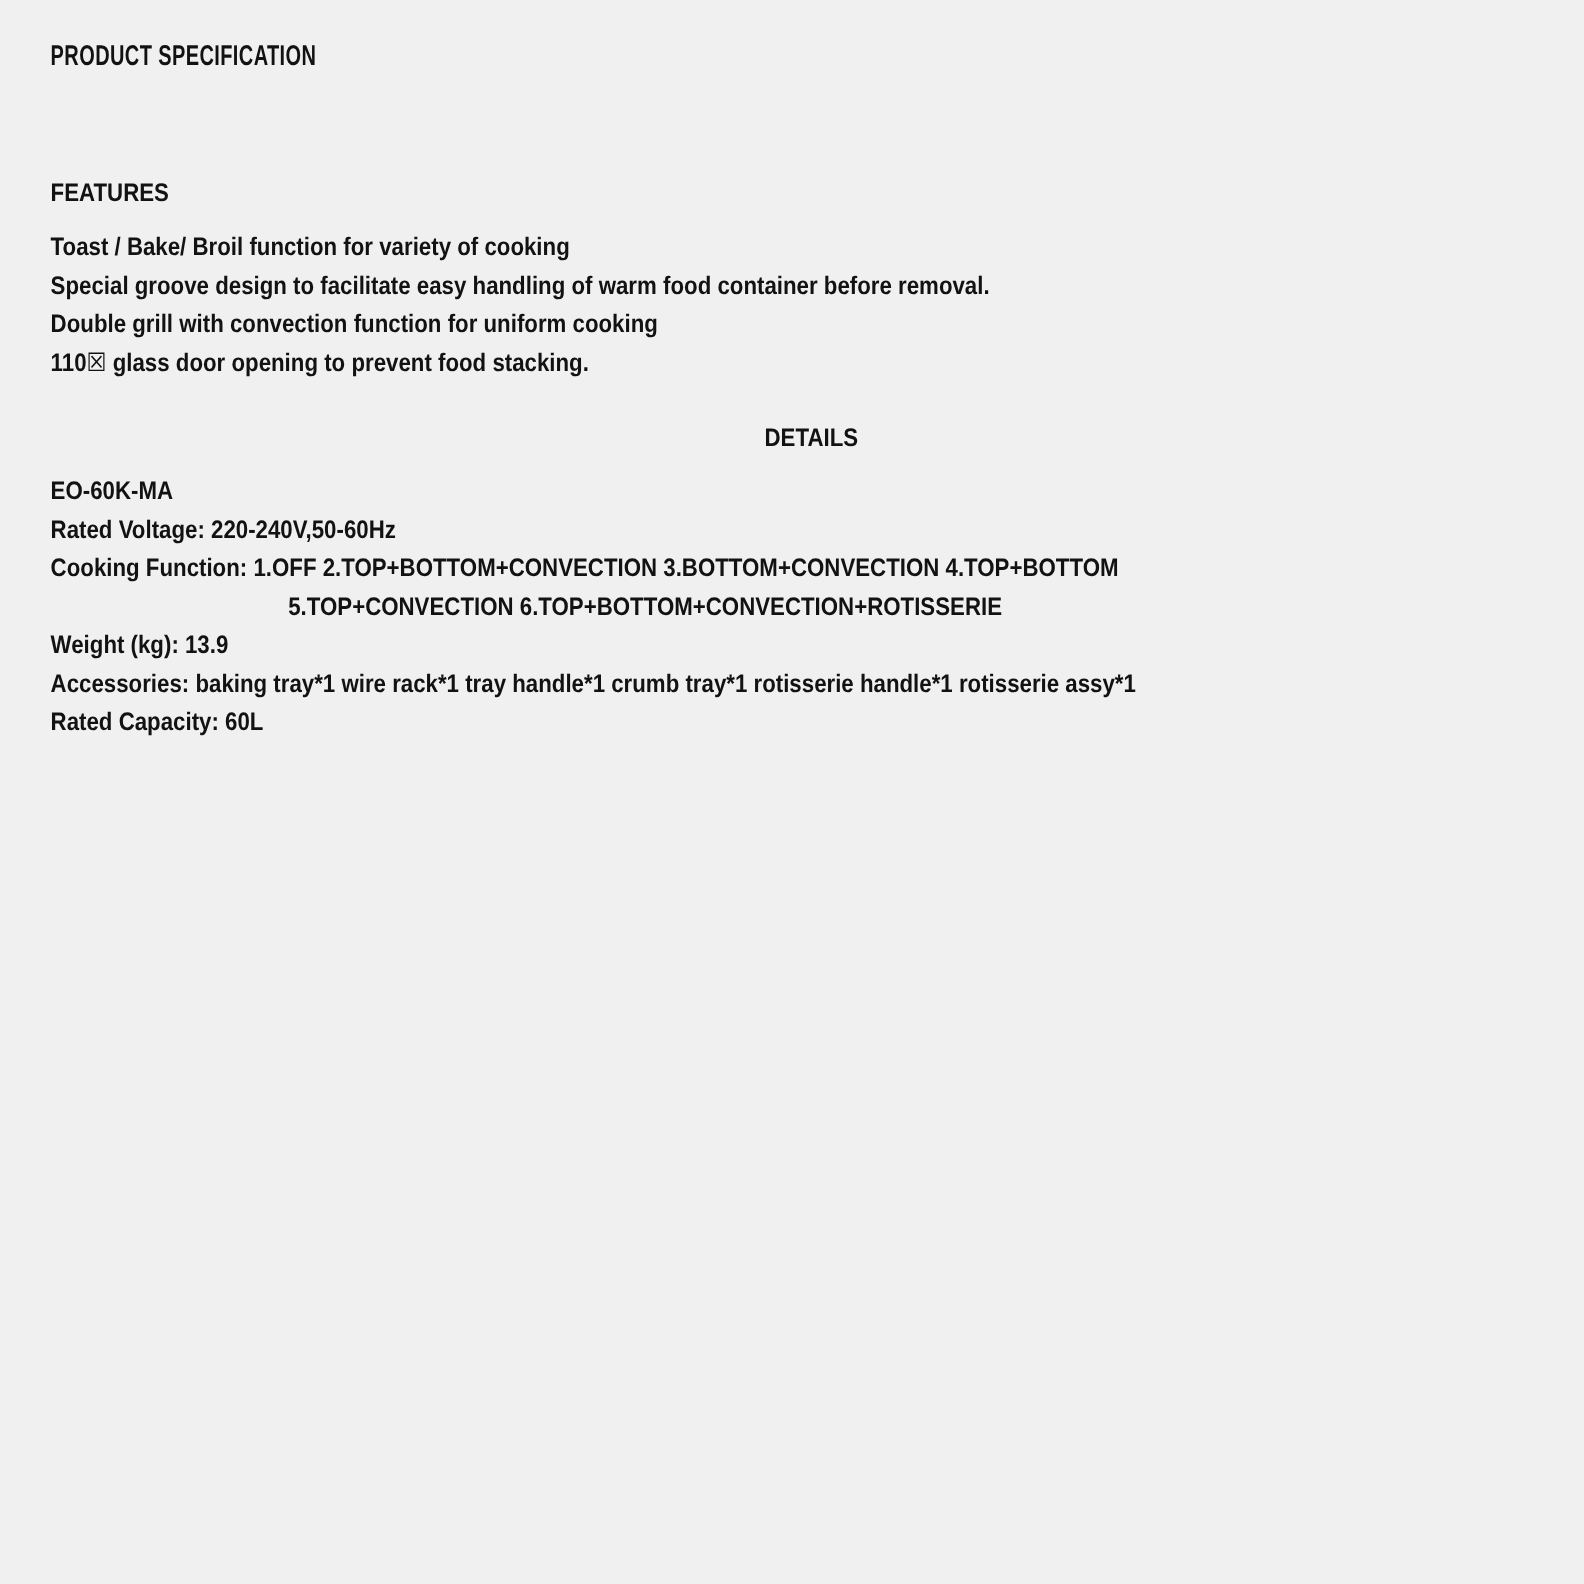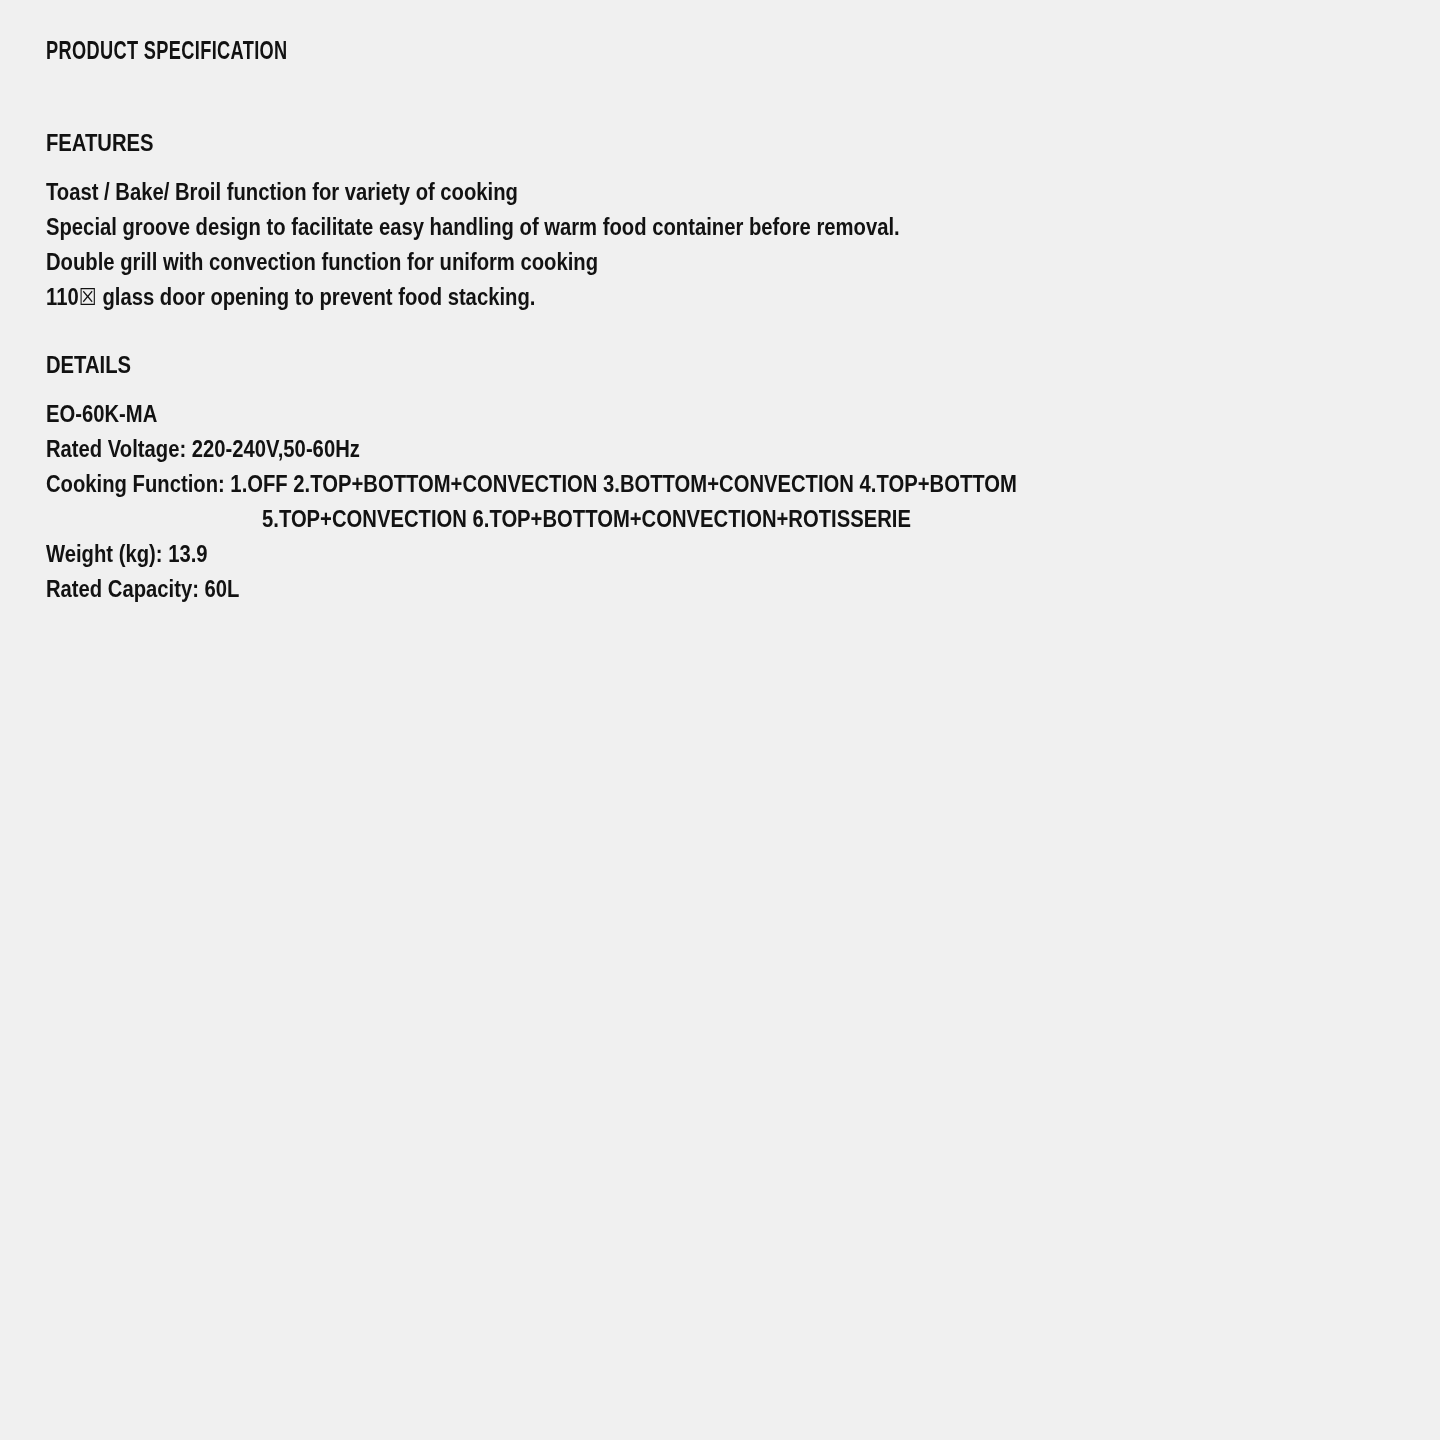--- a/index.html
+++ b/index.html
@@ -38,22 +38,22 @@
     font-size: 26px;
     line-height: 44px;
     font-weight: 700;
   }
   h2.section-heading {
     margin: 0;
     font-size: 23px;
     line-height: 35px;
     font-weight: 700;
   }
-  h2.features-heading { margin-top: 54px; }
-  h2.details-heading  { margin-top: 33px; }
+  h2.features-heading { margin-top: 86px; }
+  h2.details-heading  { margin-top: 33px; text-align: center; }
   .text-block { margin-top: 14px; }
   .line {
     font-size: 23px;
     line-height: 35px;
     font-weight: 700;
   }
   .line.indent { padding-left: 216px; }
 </style>
 </head>
 <body>
@@ -97,17 +97,20 @@
     <div class="line">
       <span class="cond">Cooking Function: 1.OFF 2.TOP+BOTTOM+CONVECTION 3.BOTTOM+CONVECTION 4.TOP+BOTTOM</span>
     </div>
     <div class="line indent">
       <span class="cond">5.TOP+CONVECTION 6.TOP+BOTTOM+CONVECTION+ROTISSERIE</span>
     </div>
     <div class="line">
       <span class="cond">Weight (kg): 13.9</span>
     </div>
     <div class="line">
+      <span class="cond">Accessories: baking tray*1 wire rack*1 tray handle*1 crumb tray*1 rotisserie handle*1 rotisserie assy*1</span>
+    </div>
+    <div class="line">
       <span class="cond">Rated Capacity: 60L</span>
     </div>
   </div>
 
 </div>
 
 </body></html>

